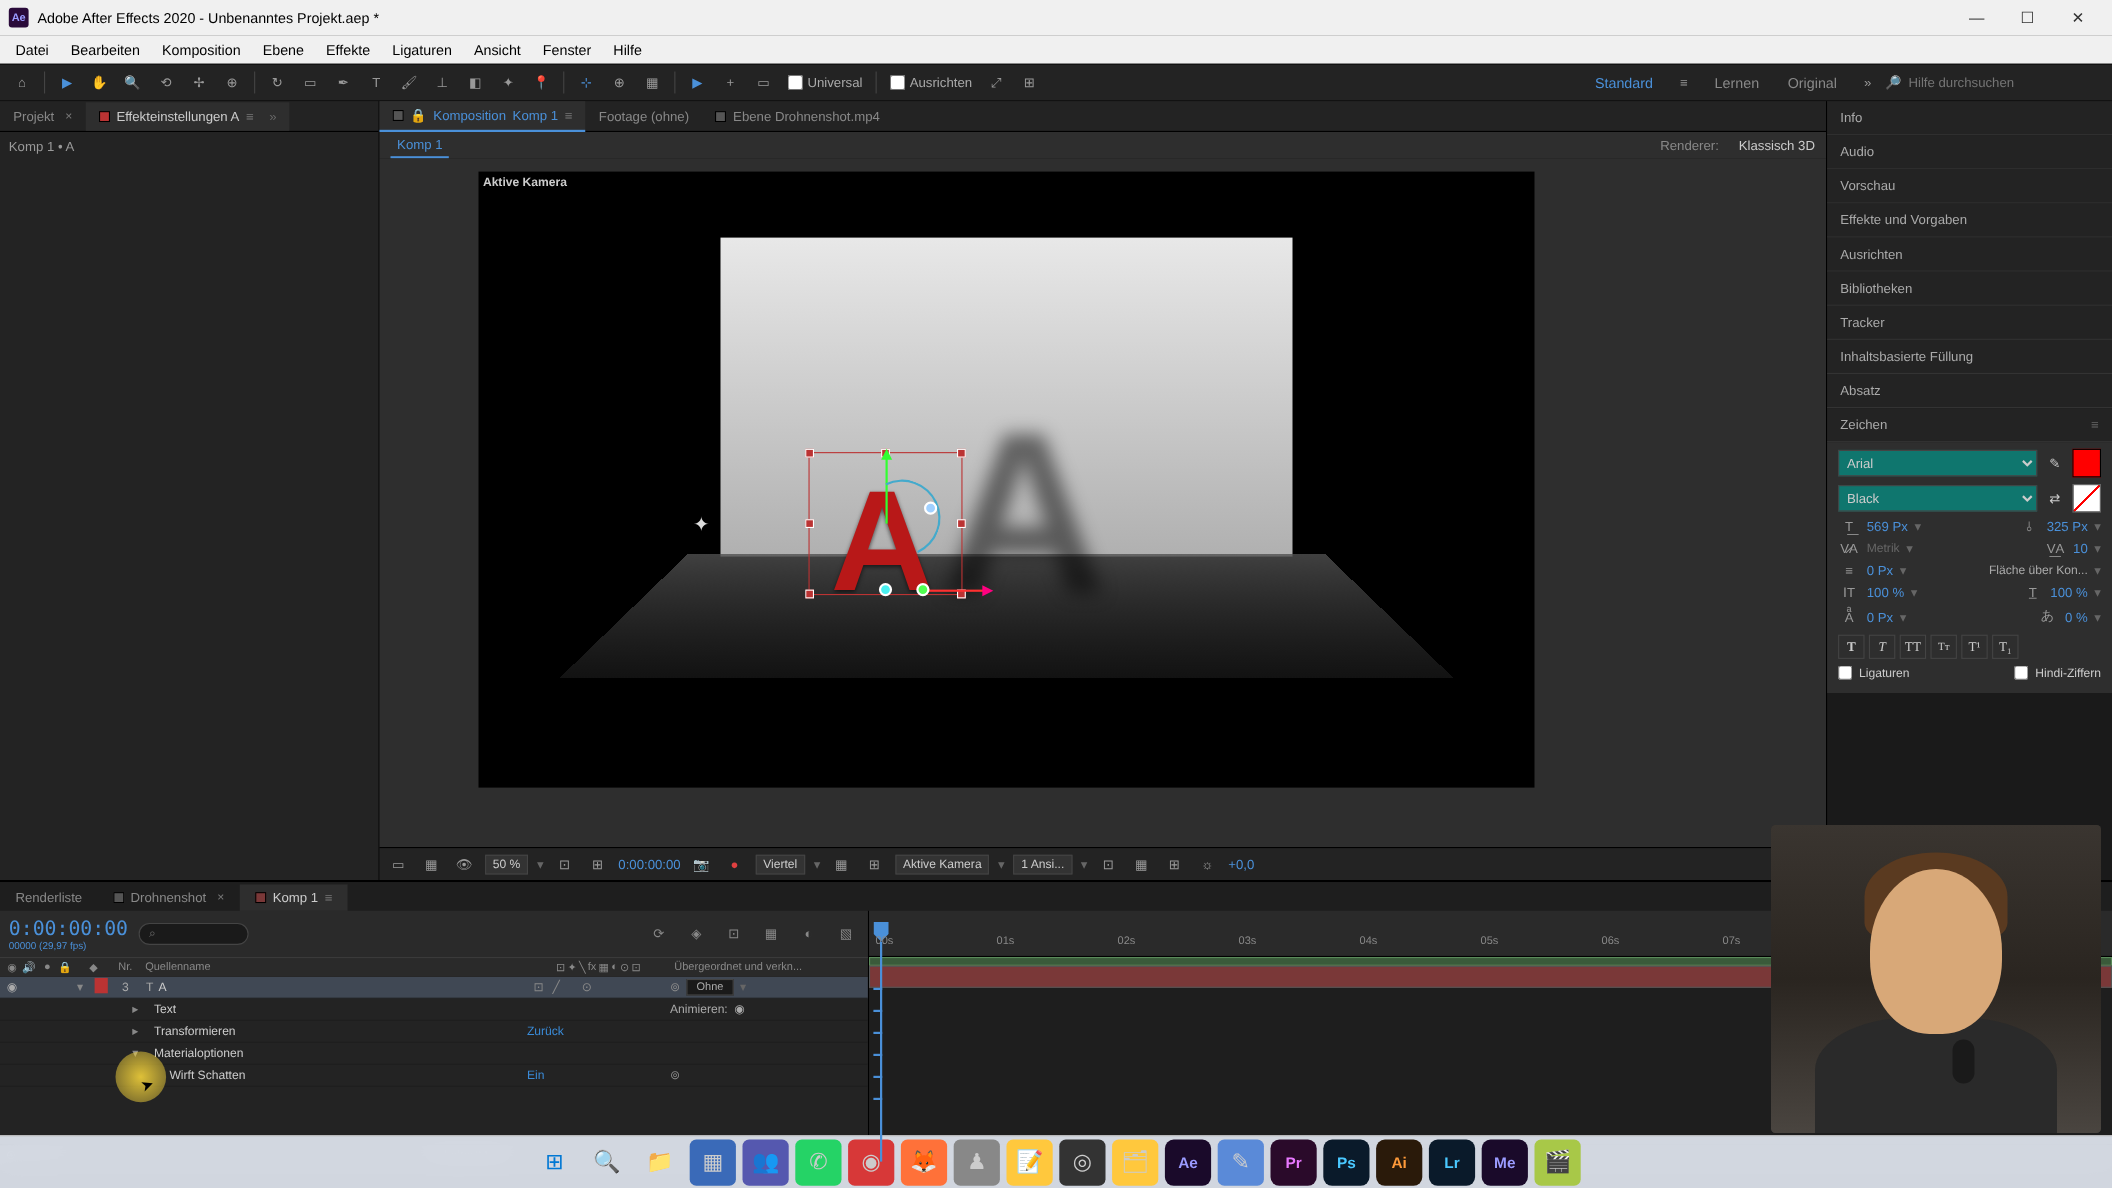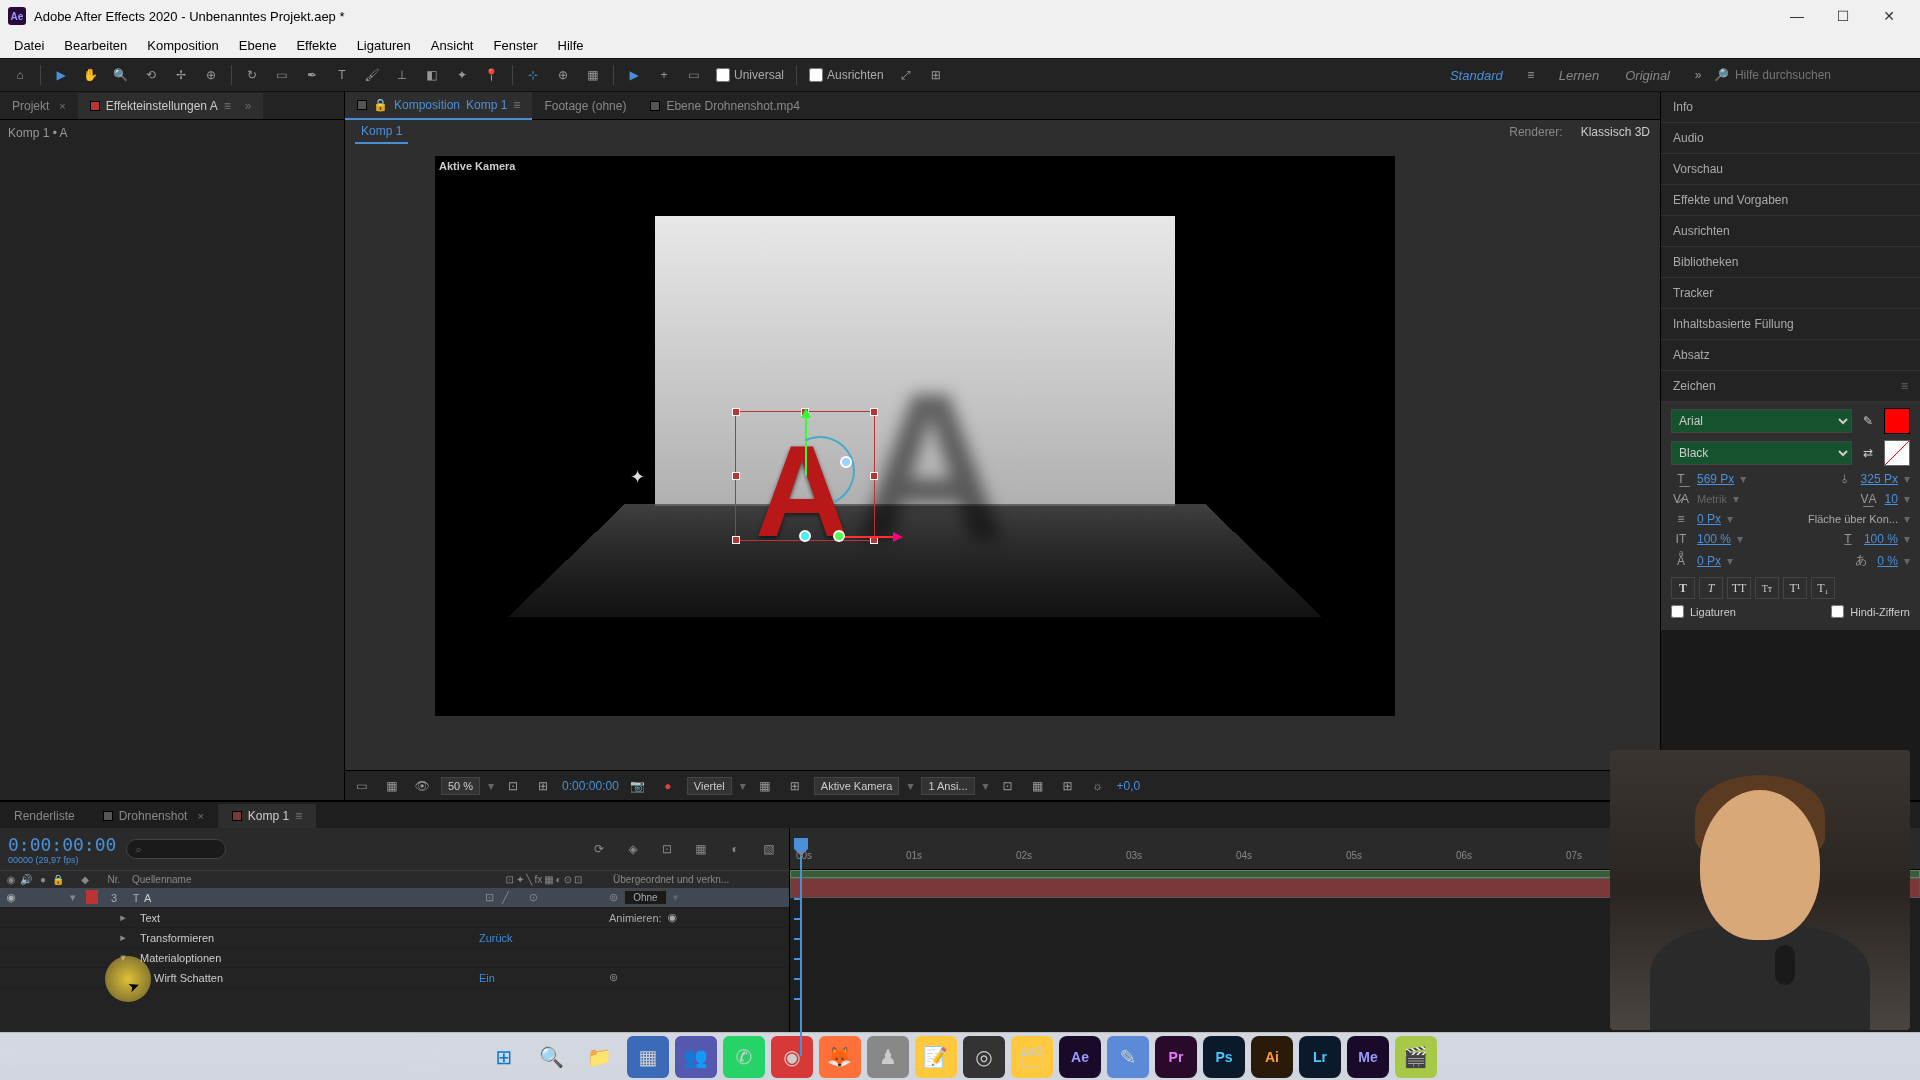--- a/index.html
+++ b/index.html
@@ -15,21 +15,21 @@
 .menubar { height:26px; background:#f0f0f0; display:flex; align-items:center; padding:0 4px;text-align:center; }
 .menubar .menu { padding:4px 10px; color:#000; font-size:13px; }
 
 
 .toolbar { height:34px; background:#232323; border-top:1px solid #111; border-bottom:1px solid #111; display:flex; align-items:center; padding:0 6px; gap:2px; }
 .toolbar .tbtn { width:28px; height:26px; display:flex; align-items:center; justify-content:center; color:#999; border-radius:3px; }
 .toolbar .tbtn.active { color:#4a90d9; }
 .toolbar .tsep { width:1px; height:20px; background:#444; margin:0 4px; }
 .toolbar .tcheck { display:flex; align-items:center; gap:4px; color:#aaa; font-size:12px; padding:0 6px; }
 .toolbar .tcheck input { width:14px; height:14px; }
-.toolbar .workspace { color:#4a90d9; font-size:13px; padding:0 12px;font-style:italic; }
+.toolbar .workspace { color:#4a90d9; font-size:13px; padding:0 12px; }
 .toolbar .workspace.inactive { color:#888; }
 .toolbar .search { margin-left:auto; display:flex; align-items:center; gap:6px; color:#777; width:200px; }
 .toolbar .search input { background:transparent; border:none; color:#888; font-size:12px; outline:none; width:150px; }
 
 
 .main { display:flex; height:708px; background:#1a1a1a; }
 .left-col { width:345px; display:flex; flex-direction:column; border-right:1px solid #000; }
 .center-col { flex:1; display:flex; flex-direction:column; }
 .right-col { width:260px; display:flex; flex-direction:column; border-left:1px solid #000; }
 
@@ -74,24 +74,24 @@
 .viewer-footer .vbtn { width:22px; height:22px; display:flex; align-items:center; justify-content:center; color:#999; }
 .viewer-footer select, .viewer-footer .vsel { background:#333; border:1px solid #444; color:#ccc; font-size:11px; padding:2px 6px; }
 .viewer-footer .bluenum { color:#4a90d9; }
 
 
 .rpanel { padding:8px 12px; border-bottom:1px solid #333; background:#2a2a2a; font-size:12px; color:#aaa; }
 .rpanel.hdr { background:#232323; cursor:pointer; }
 .rpanel .menulines { float:right; color:#666; }
 .zeichen-body { background:#2e2e2e; padding:6px 10px; font-size:12px; }
 .zeichen-body .zrow { display:flex; align-items:center; gap:6px; margin-bottom:6px; }
-.zeichen-body select { flex:1; background:#14532d; border:1px solid #444; color:#ccc; padding:3px; font-size:12px; }
+.zeichen-body select { flex:1; background:#0f766e; border:1px solid #444; color:#ccc; padding:3px; font-size:12px; }
 .zeichen-body .color-swatch { width:26px; height:26px; background:#ff0000; border:1px solid #000; }
 .zeichen-body .eyedrop { width:20px; height:20px; color:#ccc; display:flex; align-items:center; justify-content:center; }
-.zeichen-body .numval { color:#4a90d9;text-decoration:underline; }
+.zeichen-body .numval { color:#4a90d9; }
 .zeichen-body .zicon { width:20px; color:#999; display:flex; align-items:center; justify-content:center; }
 .zeichen-body .zbtngroup { display:flex; gap:4px; margin-top:8px; }
 .zeichen-body .zbtngroup .zb { width:24px; height:22px; border:1px solid #444; display:flex; align-items:center; justify-content:center; font-family:serif; }
 
 
 .timeline { height:260px; background:#232323; border-top:2px solid #000; display:flex; flex-direction:column; }
 .tl-tabs { height:26px; background:#1e1e1e; display:flex; align-items:flex-end; }
 .tl-tabs .ptab { padding:5px 14px; }
 .tl-left { width:790px; display:flex; flex-direction:column; border-right:1px solid #000; }
 .tl-timecode { height:42px; display:flex; align-items:center; padding:0 8px; gap:10px; background:#2a2a2a; }

